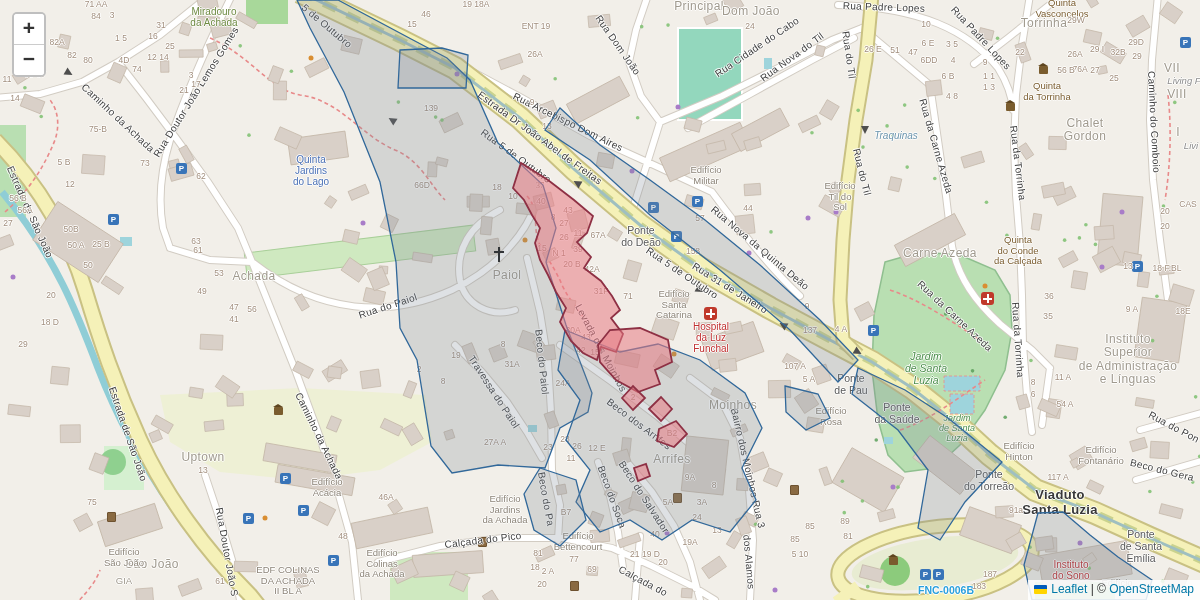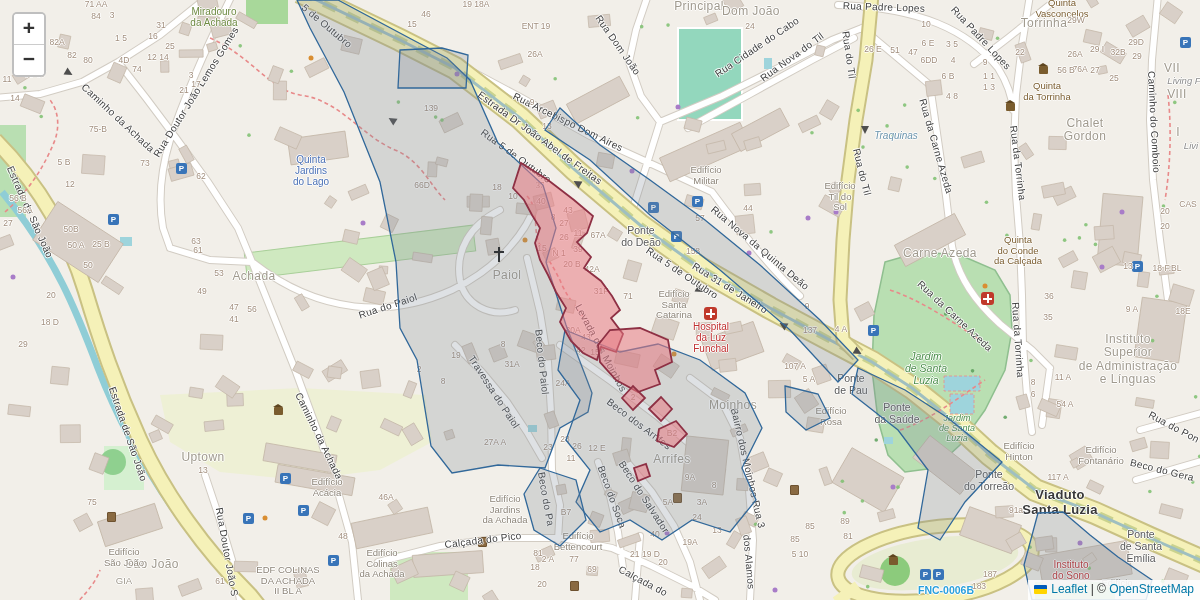--- a/index.html
+++ b/index.html
@@ -1119,21 +1119,21 @@
       <div class="map-label num" style="left: 985px; top: 63px;">9</div>
       <div class="map-label num" style="left: 1020px; top: 53px;">22</div>
       <div class="map-label num" style="left: 989px; top: 77px;">1 1</div>
       <div class="map-label num" style="left: 989px; top: 88px;">1 3</div>
       <div class="map-label num" style="left: 948px; top: 77px;">6 B</div>
       <div class="map-label num" style="left: 952px; top: 97px;">4 8</div>
       <div class="map-label num" style="left: 1066px; top: 71px;">56 B</div>
       <div class="map-label num" style="left: 1095px; top: 71px;">27</div>
       <div class="map-label num" style="left: 1114px; top: 79px;">25</div>
       <div class="map-label num" style="left: 1049px; top: 297px;">36</div>
-      <div class="map-label num" style="left: 1048px; top: 318px;">35</div>
+      <div class="map-label num" style="left: 1048px; top: 318px; font-family: Liberation Mono, monospace;">35</div>
       <div class="map-label num" style="left: 1128px; top: 267px;">13</div>
       <div class="map-label num" style="left: 1132px; top: 310px;">9 A</div>
       <div class="map-label num" style="left: 1183px; top: 312px;">18E</div>
       <div class="map-label num" style="left: 1167px; top: 269px;">18 F.BL</div>
       <div class="map-label num" style="left: 1188px; top: 205px;">CAS</div>
       <div class="map-label num" style="left: 1165px; top: 212px;">20</div>
       <div class="map-label num" style="left: 1165px; top: 227px;">20</div>
       <div class="map-label num" style="left: 1035px; top: 405px; margin-left: 30px;">54 A</div>
       <div class="map-label num" style="left: 1033px; top: 383px;">8</div>
       <div class="map-label num" style="left: 1033px; top: 395px;">6</div>
@@ -1154,21 +1154,21 @@
       <div class="map-label num" style="left: 845px; top: 522px;">89</div>
       <div class="map-label num" style="left: 668px; top: 503px;">5A</div>
       <div class="map-label num" style="left: 690px; top: 478px;">9A</div>
       <div class="map-label num" style="left: 714px; top: 486px;">8</div>
       <div class="map-label num" style="left: 702px; top: 503px;">3A</div>
       <div class="map-label num" style="left: 697px; top: 518px;">24</div>
       <div class="map-label num" style="left: 566px; top: 513px;">B7</div>
       <div class="map-label num" style="left: 574px; top: 560px;">77</div>
       <div class="map-label num" style="left: 538px; top: 554px;">81</div>
       <div class="map-label num" style="left: 535px; top: 568px;">18</div>
-      <div class="map-label num" style="left: 548px; top: 560px;">2 A</div>
+      <div class="map-label num" style="left: 548px; top: 572px;">2 A</div>
       <div class="map-label num" style="left: 542px; top: 585px;">20</div>
       <div class="map-label num" style="left: 592px; top: 570px;">69</div>
       <div class="map-label num" style="left: 203px; top: 471px;">13</div>
       <div class="map-label num" style="left: 220px; top: 582px;">61</div>
       <div class="map-label num" style="left: 92px; top: 503px;">75</div>
       <div class="map-label num" style="left: 343px; top: 537px;">48</div>
       <div class="map-label num" style="left: 386px; top: 498px;">46A</div>
       <div class="map-label num" style="left: 419px; top: 370px;">2</div>
       <div class="map-label num" style="left: 672px; top: 434px;">B2</div>
       <div class="map-label num" style="left: 633px; top: 398px;">2</div>

